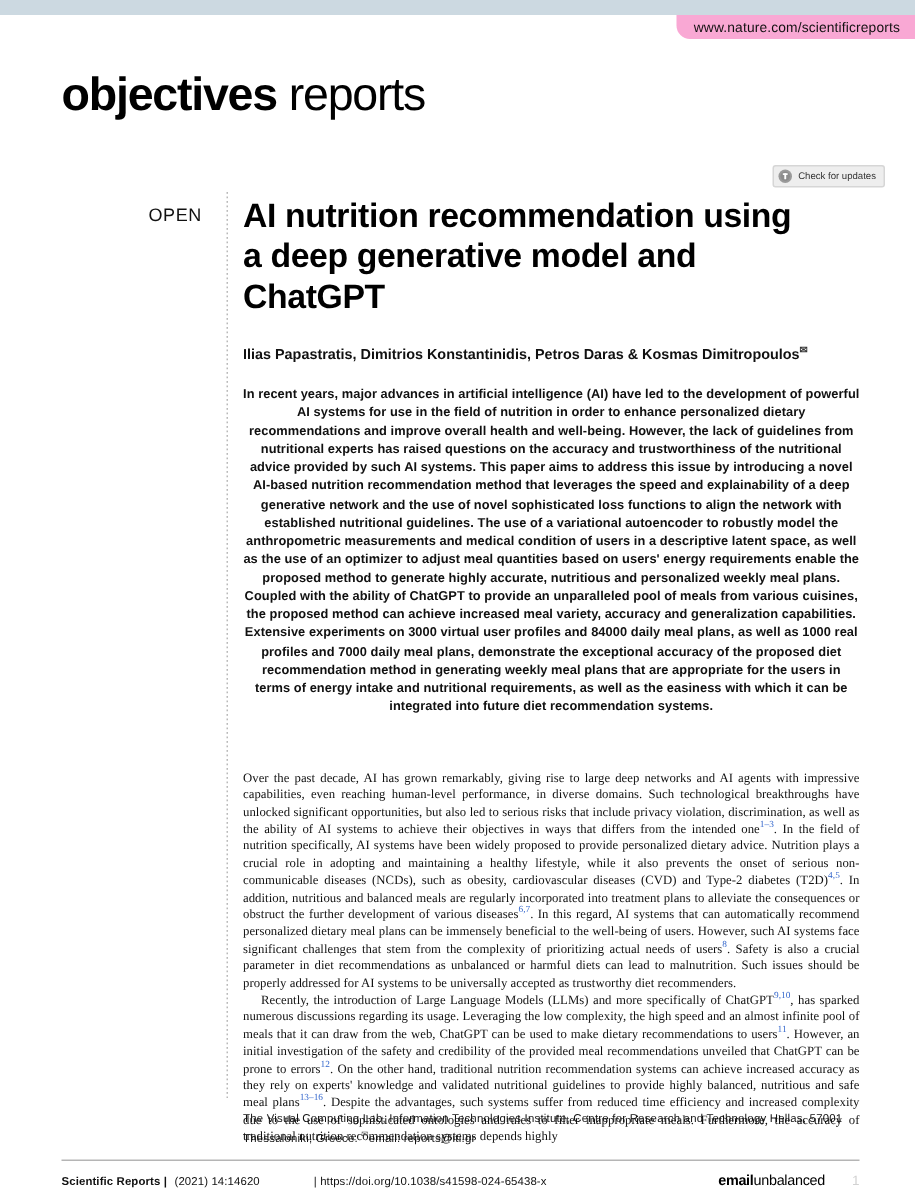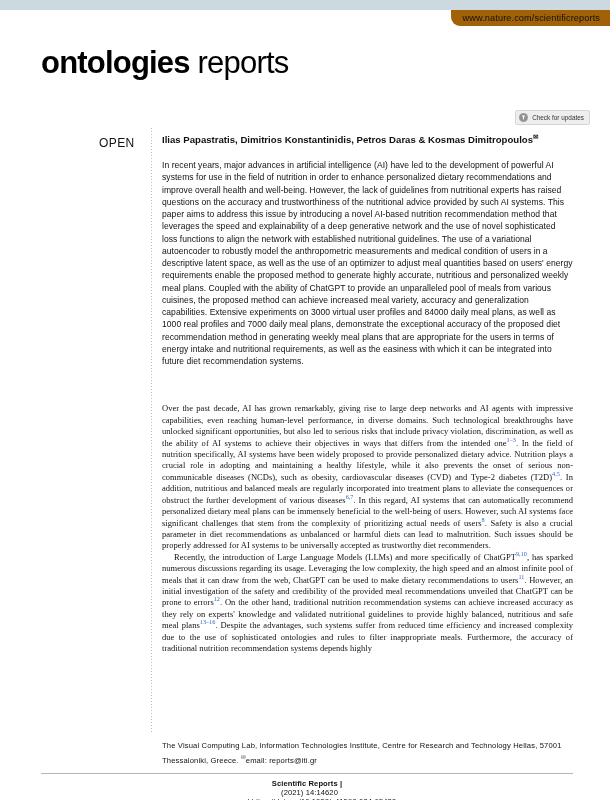--- a/index.html
+++ b/index.html
@@ -22,21 +22,21 @@
     width: 610px; height: 10px;
     background: #ccd9e1;
   }
 
   
   .url-chip {
     position: absolute;
     top: 10px; right: 0;
     height: 16px;
     padding: 1px 10px 0 12px;
-    background: #a16207;
+    background: #f9a8d4;
     border-bottom-left-radius: 9px;
     border-top-left-radius: 0px;
     font-size: 9.2px;
     line-height: 15px;
     color: #111;
     letter-spacing: 0.1px;
     white-space: nowrap;
   }
 
   
@@ -126,24 +126,24 @@
   }
   .art-authors .env-sup {
     font-size: 6.5px;
     vertical-align: super;
     color: #333;
     letter-spacing: 0;
   }
 
   .abstract {
     font-size: 8.55px;
-    font-weight: 400;
+    font-weight: 700;
     line-height: 12.25px;
     color: #111;
-    text-align: left;
+    text-align: center;
     margin: 0 0 36px 0;
     letter-spacing: 0.005em;
   }
 
   .body-text {
     font-family: "Liberation Serif", serif;
     font-size: 8.5px;
     line-height: 11.4px;
     color: #111;
     text-align: justify;
@@ -186,21 +186,20 @@
   .footer {
     position: absolute;
     left: 41px; right: 37px;
     top: 779px;
     height: 16px;
     display: flex;
     align-items: center;
     font-size: 7.6px;
     color: #111;
     white-space: nowrap;
-    flex-direction: column;
   }
   .footer .f-journal { font-weight: 700; letter-spacing: 0.01em; }
   .footer .f-vol { margin-left: 5px; letter-spacing: 0.01em; }
   .footer .f-doi { margin-left: 36px; letter-spacing: 0.01em; }
   .footer .f-spacer { flex: 1 1 auto; }
   .footer .f-brand {
     font-size: 9.6px;
     letter-spacing: -0.2px;
     color: #000;
   }
@@ -213,41 +212,42 @@
   }
 </style>
 </head>
 <body>
 
 <div class="top-band"></div>
 
 <div class="url-chip">www.nature.com/scientificreports</div>
 
 <div class="masthead">
-  <span class="mh-bold">ontologies</span>
+  <span class="mh-bold">objectives</span>
   <span class="mh-light">reports</span>
 </div>
 
 <div class="updates-badge">
   <span class="ub-icon">
     <svg width="7" height="7" viewBox="0 0 10 10" aria-hidden="true">
       <circle cx="5" cy="5" r="4.5" fill="#8c8c8c"></circle>
       <rect x="4.1" y="2.1" width="1.8" height="5.8" rx="0.6" fill="#ffffff"></rect>
       <rect x="2.6" y="2.1" width="4.8" height="1.6" rx="0.6" fill="#ffffff"></rect>
     </svg>
   </span>
   <span>Check for updates</span>
 </div>
 
 <div class="dotted-rule"></div>
 
 <div class="open-label">OPEN</div>
 
 <div class="article">
 
+  <h1 class="art-title">AI nutrition recommendation using a deep generative model and ChatGPT</h1>
 
   <div class="art-authors">
     <span>Ilias Papastratis, Dimitrios Konstantinidis, Petros Daras &amp; Kosmas Dimitropoulos</span><span class="env-sup">✉</span>
   </div>
 
   <div class="abstract">In recent years, major advances in artificial intelligence (AI) have led to the development of powerful AI systems for use in the field of nutrition in order to enhance personalized dietary recommendations and improve overall health and well-being. However, the lack of guidelines from nutritional experts has raised questions on the accuracy and trustworthiness of the nutritional advice provided by such AI systems. This paper aims to address this issue by introducing a novel AI-based nutrition recommendation method that leverages the speed and explainability of a deep generative network and the use of novel sophisticated loss functions to align the network with established nutritional guidelines. The use of a variational autoencoder to robustly model the anthropometric measurements and medical condition of users in a descriptive latent space, as well as the use of an optimizer to adjust meal quantities based on users' energy requirements enable the proposed method to generate highly accurate, nutritious and personalized weekly meal plans. Coupled with the ability of ChatGPT to provide an unparalleled pool of meals from various cuisines, the proposed method can achieve increased meal variety, accuracy and generalization capabilities. Extensive experiments on 3000 virtual user profiles and 84000 daily meal plans, as well as 1000 real profiles and 7000 daily meal plans, demonstrate the exceptional accuracy of the proposed diet recommendation method in generating weekly meal plans that are appropriate for the users in terms of energy intake and nutritional requirements, as well as the easiness with which it can be integrated into future diet recommendation systems.</div>
 
   <div class="body-text">
     <p>
       <span>Over the past decade, AI has grown remarkably, giving rise to large deep networks and AI agents with impressive capabilities, even reaching human-level performance, in diverse domains. Such technological breakthroughs have unlocked significant opportunities, but also led to serious risks that include privacy violation, discrimination, as well as the ability of AI systems to achieve their objectives in ways that differs from the intended one</span><a class="ref">1–3</a><span>. In the field of nutrition specifically, AI systems have been widely proposed to provide personalized dietary advice. Nutrition plays a crucial role in adopting and maintaining a healthy lifestyle, while it also prevents the onset of serious non-communicable diseases (NCDs), such as obesity, cardiovascular diseases (CVD) and Type-2 diabetes (T2D)</span><a class="ref">4,5</a><span>. In addition, nutritious and balanced meals are regularly incorporated into treatment plans to alleviate the consequences or obstruct the further development of various diseases</span><a class="ref">6,7</a><span>. In this regard, AI systems that can automatically recommend personalized dietary meal plans can be immensely beneficial to the well-being of users. However, such AI systems face significant challenges that stem from the complexity of prioritizing actual needs of users</span><a class="ref">8</a><span>. Safety is also a crucial parameter in diet recommendations as unbalanced or harmful diets can lead to malnutrition. Such issues should be properly addressed for AI systems to be universally accepted as trustworthy diet recommenders.</span>

